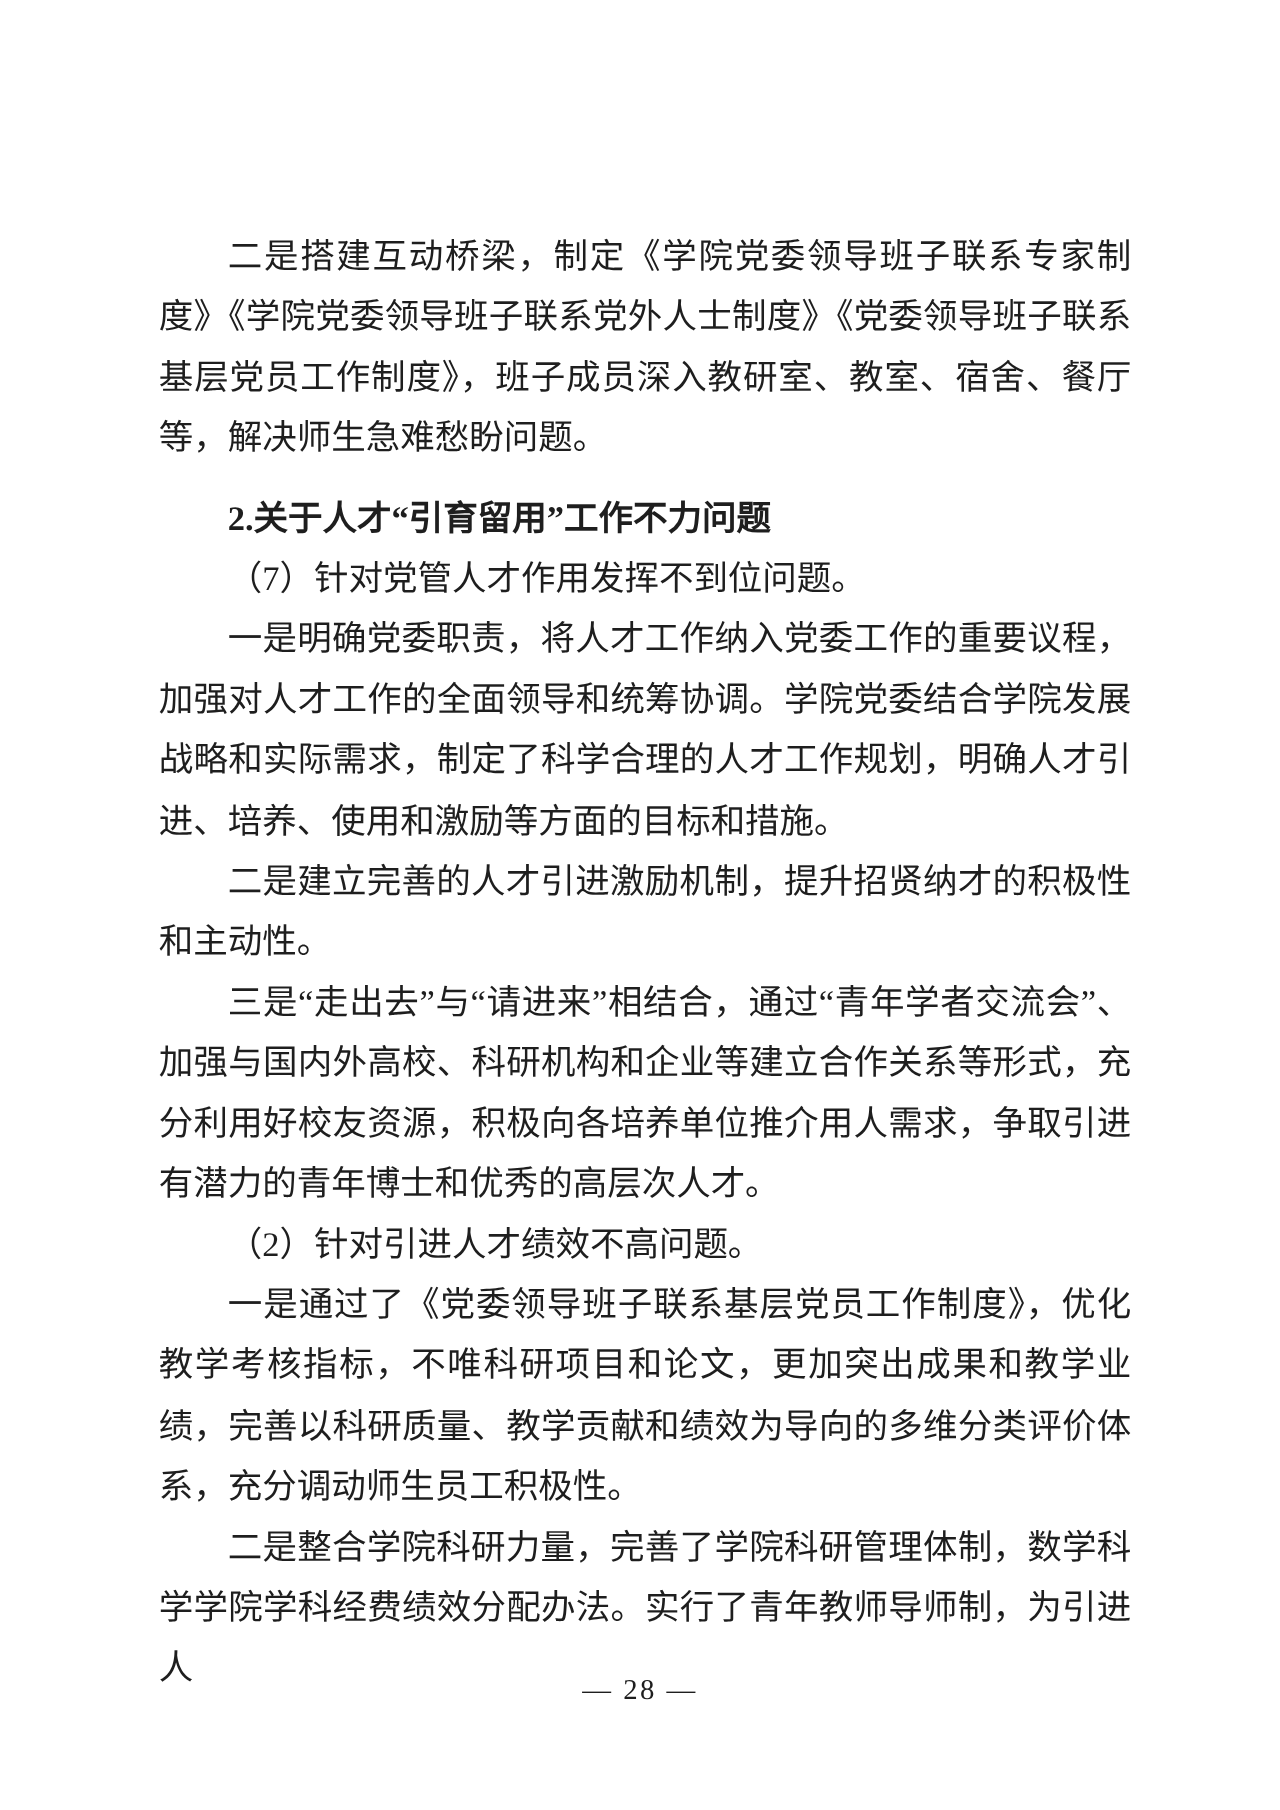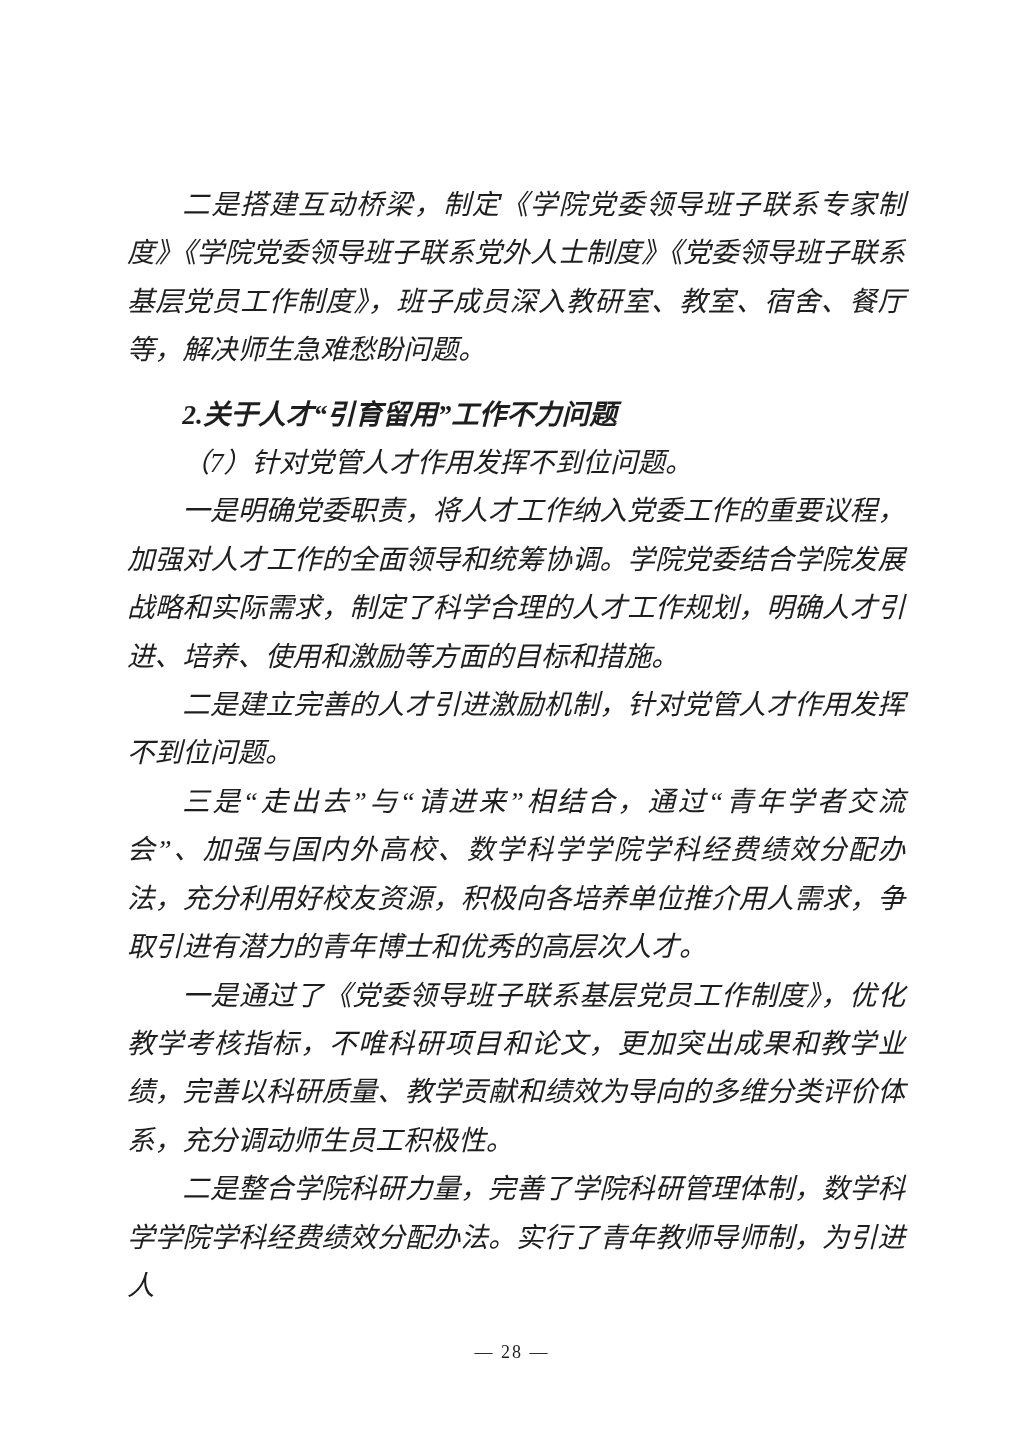--- a/index.html
+++ b/index.html
@@ -25,47 +25,47 @@
   .content p {
     margin: 0;
     padding: 0;
     font-size: 27.6px;
     line-height: 48.4px;
     text-align: justify;
     text-justify: inter-ideograph;
     text-indent: 2em;
     letter-spacing: 0;
     word-break: normal;
-    font-style: italic;
   }
   .content p.heading {
     font-weight: 700;
     margin-top: 16px;
   }
   .footer {
     position: absolute;
     left: 0;
     top: 1334px;
     width: 100%;
     text-align: center;
-    font-size: 18px;
+    font-size: 23px;
     line-height: 36px;
     color: #1e1e1e;
     letter-spacing: 2px;
   }
 </style>
 </head>
 <body>
 
 <div class="page">
   <div class="content">
     <p>二是搭建互动桥梁，制定《学院党委领导班子联系专家制度》《学院党委领导班子联系党外人士制度》《党委领导班子联系基层党员工作制度》，班子成员深入教研室、教室、宿舍、餐厅等，解决师生急难愁盼问题。</p>
     <p class="heading">2.关于人才“引育留用”工作不力问题</p>
     <p>（7）针对党管人才作用发挥不到位问题。</p>
     <p>一是明确党委职责，将人才工作纳入党委工作的重要议程，加强对人才工作的全面领导和统筹协调。学院党委结合学院发展战略和实际需求，制定了科学合理的人才工作规划，明确人才引进、培养、使用和激励等方面的目标和措施。</p>
-    <p>二是建立完善的人才引进激励机制，针对党管人才作用发挥不到位问题。</p>
-    <p>三是“走出去”与“请进来”相结合，通过“青年学者交流会”、加强与国内外高校、数学科学学院学科经费绩效分配办法，充分利用好校友资源，积极向各培养单位推介用人需求，争取引进有潜力的青年博士和优秀的高层次人才。</p>
+    <p>二是建立完善的人才引进激励机制，提升招贤纳才的积极性和主动性。</p>
+    <p>三是“走出去”与“请进来”相结合，通过“青年学者交流会”、加强与国内外高校、科研机构和企业等建立合作关系等形式，充分利用好校友资源，积极向各培养单位推介用人需求，争取引进有潜力的青年博士和优秀的高层次人才。</p>
+    <p>（2）针对引进人才绩效不高问题。</p>
     <p>一是通过了《党委领导班子联系基层党员工作制度》，优化教学考核指标，不唯科研项目和论文，更加突出成果和教学业绩，完善以科研质量、教学贡献和绩效为导向的多维分类评价体系，充分调动师生员工积极性。</p>
     <p>二是整合学院科研力量，完善了学院科研管理体制，数学科学学院学科经费绩效分配办法。实行了青年教师导师制，为引进人</p>
   </div>
 
   <div class="footer">— 28 —</div>
 </div>
 
 </body></html>

